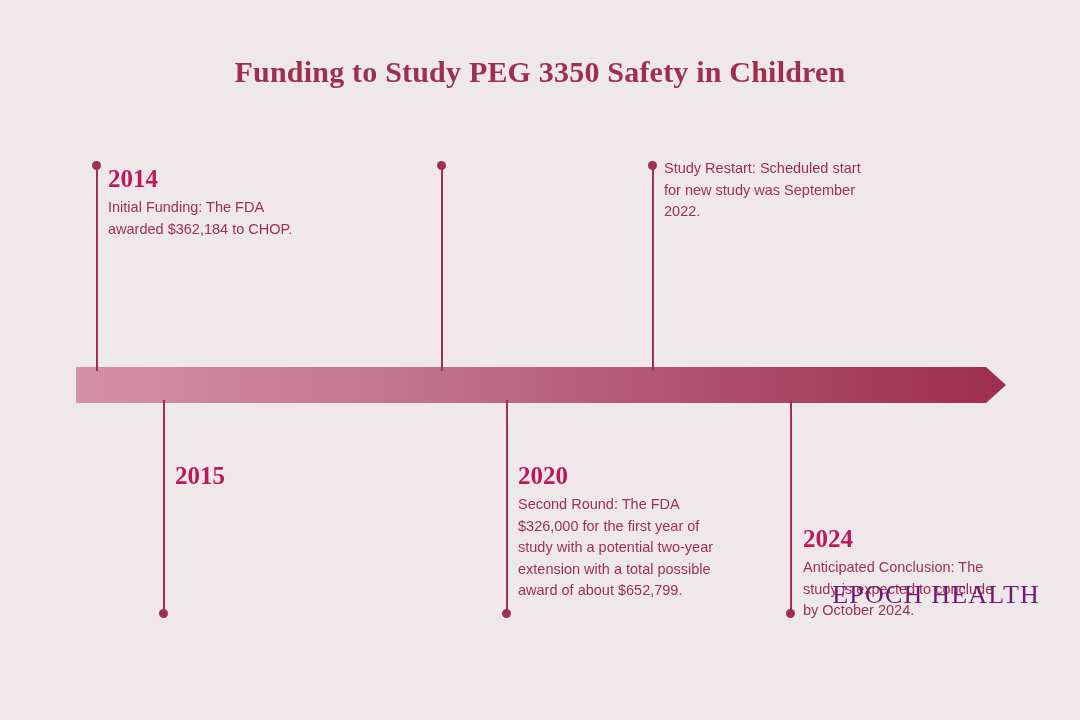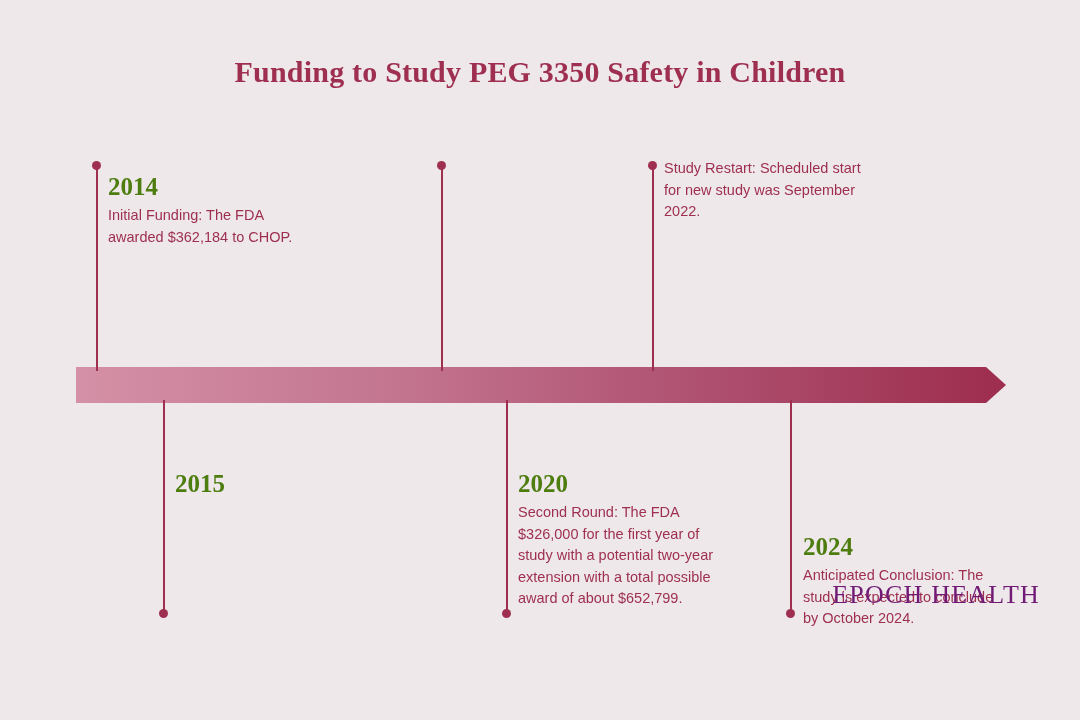--- a/index.html
+++ b/index.html
@@ -52,23 +52,23 @@
     border-left: 20px solid #9e2f50;
   }
 
   
   .event {
     position: absolute;
   }
   .event .year {
     font-size: 25px;
     font-weight: bold;
-    color: #4d7c0f;
+    color: #be185d;
     font-family: "Liberation Serif", serif;
-    margin: 16px 0 6px 0;
+    margin: 8px 0 6px 0;
     line-height: 1;
   }
   .event .desc {
     font-size: 14.5px;
     line-height: 21.5px;
     color: #9e2f50;
     max-width: 200px;
     margin: 0;
   }
 

